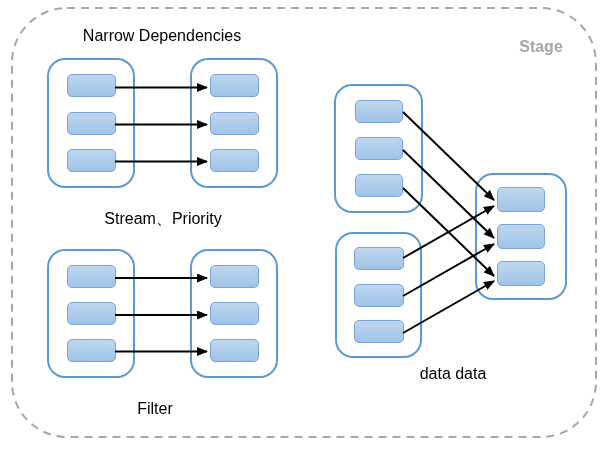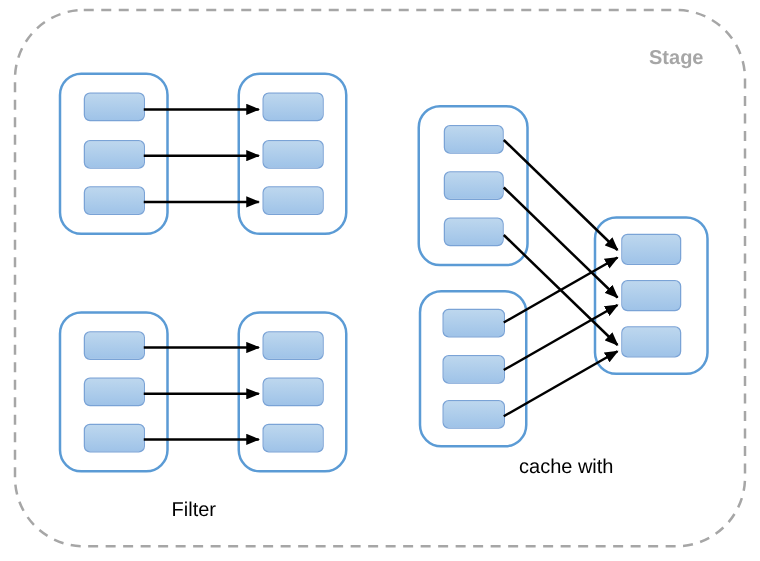--- a/index.html
+++ b/index.html
@@ -107,24 +107,26 @@
     <div class="pbox"></div>
     <div class="pbox"></div>
     <div class="pbox"></div>
   </div>
   <div class="stage" style="left:475px;top:173px;width:92px;height:127px;--bw:48px;--bh:25px">
     <div class="pbox"></div>
     <div class="pbox"></div>
     <div class="pbox"></div>
   </div>
 
+  <div class="lbl" style="left:162px;top:26px">Narrow Dependencies</div>
   <div class="lbl stage-lbl" style="left:521px;top:37px">Stage</div>
+  <div class="lbl" style="left:163px;top:209px">Stream、Priority</div>
   <div class="lbl" style="left:155px;top:399px">Filter</div>
   <div class="lbl" style="left:453px;top:364px">
-    <div>cache with</div>
+    <div>data data</div>
   </div>
 
   <svg class="overlay" width="608" height="449" viewBox="0 0 608 449">
     <defs>
       <marker id="ah" markerUnits="userSpaceOnUse" markerWidth="11" markerHeight="9" refX="10" refY="4.5" orient="auto">
         <path class="ahp" d="M0,0 L11,4.5 L0,9 Z"></path>
       </marker>
     </defs>
 
     <rect class="outer-dash" x="12" y="8" width="584" height="429" rx="55"></rect>

